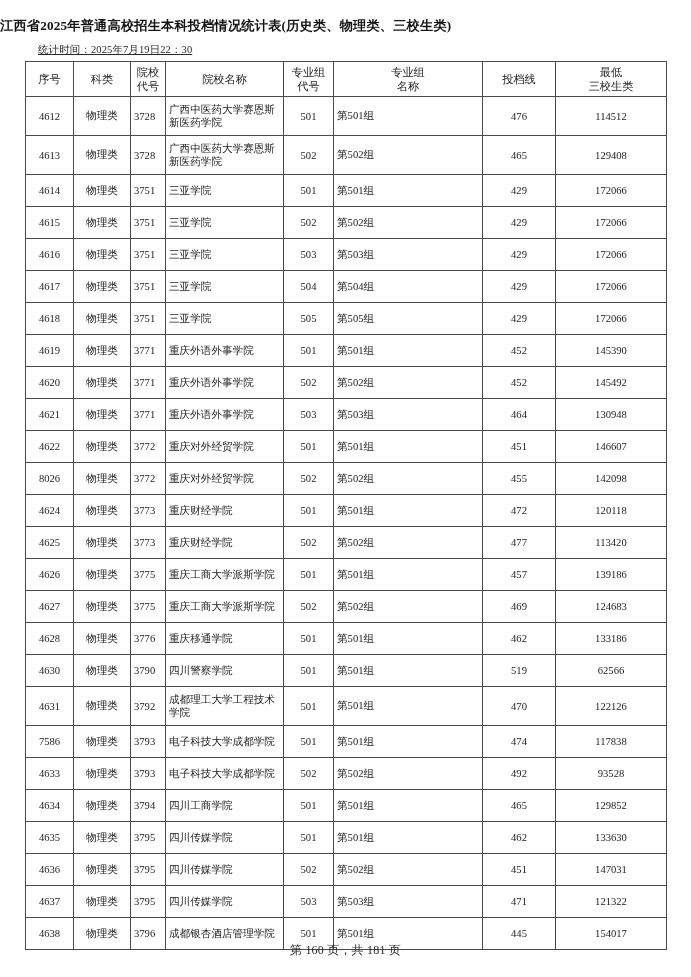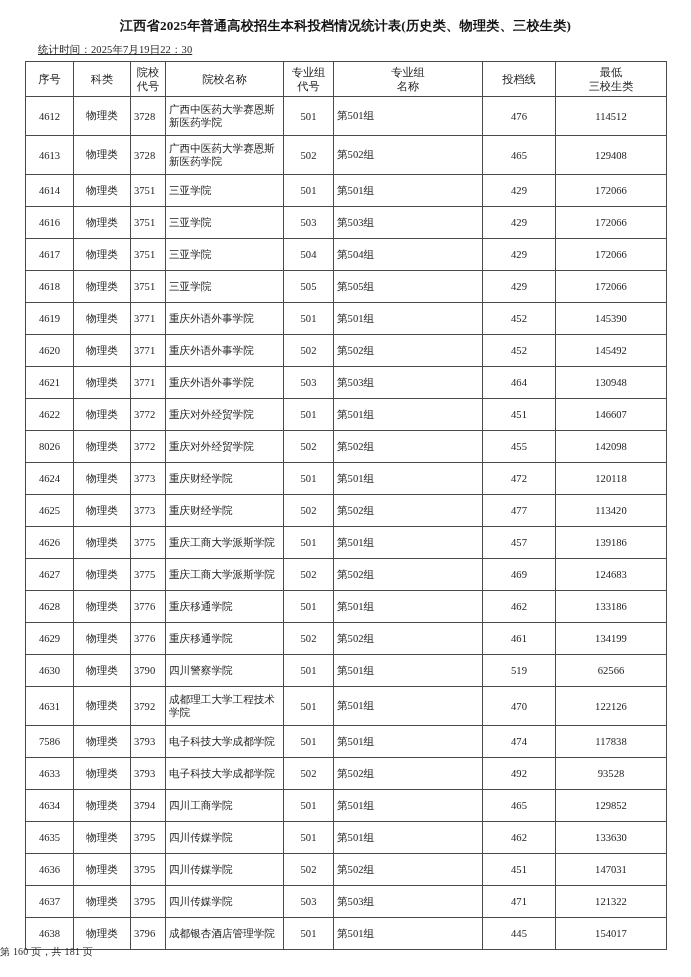--- a/index.html
+++ b/index.html
@@ -15,21 +15,21 @@
     position: relative;
     overflow: hidden;
   }
   .page {
     width: 691px;
     height: 977px;
     box-sizing: border-box;
     position: relative;
   }
   .doc-title {
-    text-align: center;
+    text-align: left;
     font-size: 13.2px;
     font-weight: bold;
     letter-spacing: 0.2px;
     padding-top: 17px;
     line-height: 18px;
     color: #141414;
   }
   .stat-time {
     font-size: 10.5px;
     color: #2a2a2a;
@@ -76,21 +76,22 @@
   td.grpname { padding-left: 4px; margin-top: 24px; }
 
   tr.r1 td { height: 31px; }
   tr.r2 td { height: 38px; }
 
   .footer {
     position: absolute;
     left: 0;
     right: 0;
     bottom: 18px;
-    font-size: 10px;
+    text-align: center;
+    font-size: 12px;
     color: #2a2a2a;
     letter-spacing: 0.2px;
   }
 </style>
 </head>
 <body>
 
 <div class="page">
 
   <div class="doc-title">江西省2025年普通高校招生本科投档情况统计表(历史类、物理类、三校生类)</div>
@@ -145,20 +146,30 @@
           <td class="seq">4614</td>
           <td class="cat">物理类</td>
           <td class="code">3751</td>
           <td class="school">三亚学院</td>
           <td class="grpcode">501</td>
           <td class="grpname">第501组</td>
           <td class="line">429</td>
           <td class="rank">172066</td>
         </tr>
         <tr class="r1">
+          <td class="seq">4615</td>
+          <td class="cat">物理类</td>
+          <td class="code">3751</td>
+          <td class="school">三亚学院</td>
+          <td class="grpcode">502</td>
+          <td class="grpname">第502组</td>
+          <td class="line">429</td>
+          <td class="rank">172066</td>
+        </tr>
+        <tr class="r1">
           <td class="seq">4616</td>
           <td class="cat">物理类</td>
           <td class="code">3751</td>
           <td class="school">三亚学院</td>
           <td class="grpcode">503</td>
           <td class="grpname">第503组</td>
           <td class="line">429</td>
           <td class="rank">172066</td>
         </tr>
         <tr class="r1">
@@ -275,30 +286,20 @@
           <td class="seq">4628</td>
           <td class="cat">物理类</td>
           <td class="code">3776</td>
           <td class="school">重庆移通学院</td>
           <td class="grpcode">501</td>
           <td class="grpname">第501组</td>
           <td class="line">462</td>
           <td class="rank">133186</td>
         </tr>
         <tr class="r1">
-          <td class="seq">4629</td>
-          <td class="cat">物理类</td>
-          <td class="code">3776</td>
-          <td class="school">重庆移通学院</td>
-          <td class="grpcode">502</td>
-          <td class="grpname">第502组</td>
-          <td class="line">461</td>
-          <td class="rank">134199</td>
-        </tr>
-        <tr class="r1">
           <td class="seq">4630</td>
           <td class="cat">物理类</td>
           <td class="code">3790</td>
           <td class="school">四川警察学院</td>
           <td class="grpcode">501</td>
           <td class="grpname">第501组</td>
           <td class="line">519</td>
           <td class="rank">62566</td>
         </tr>
         <tr class="r2">

